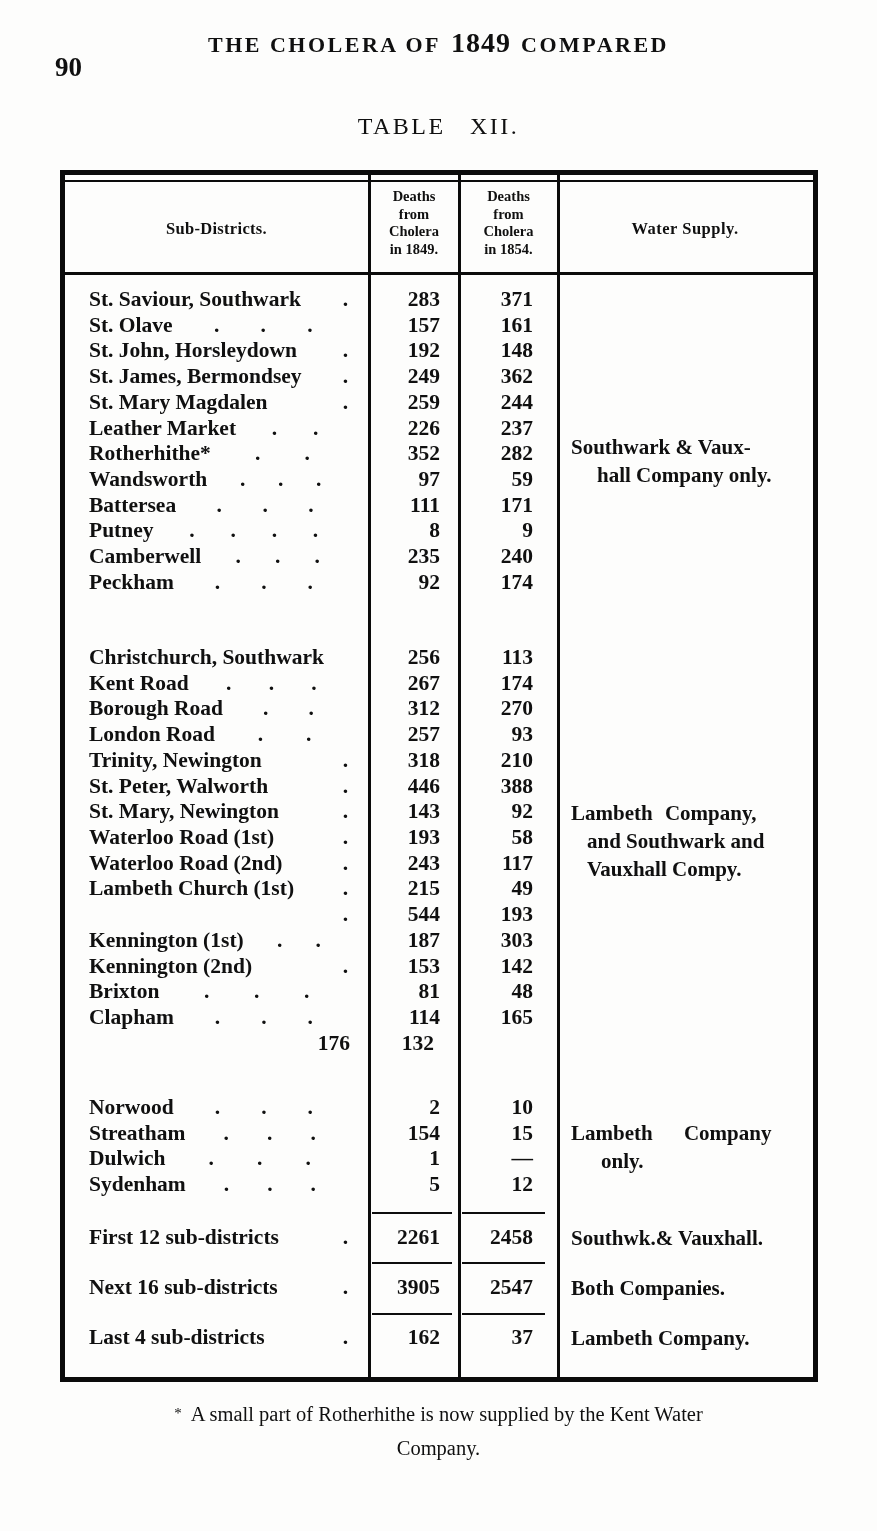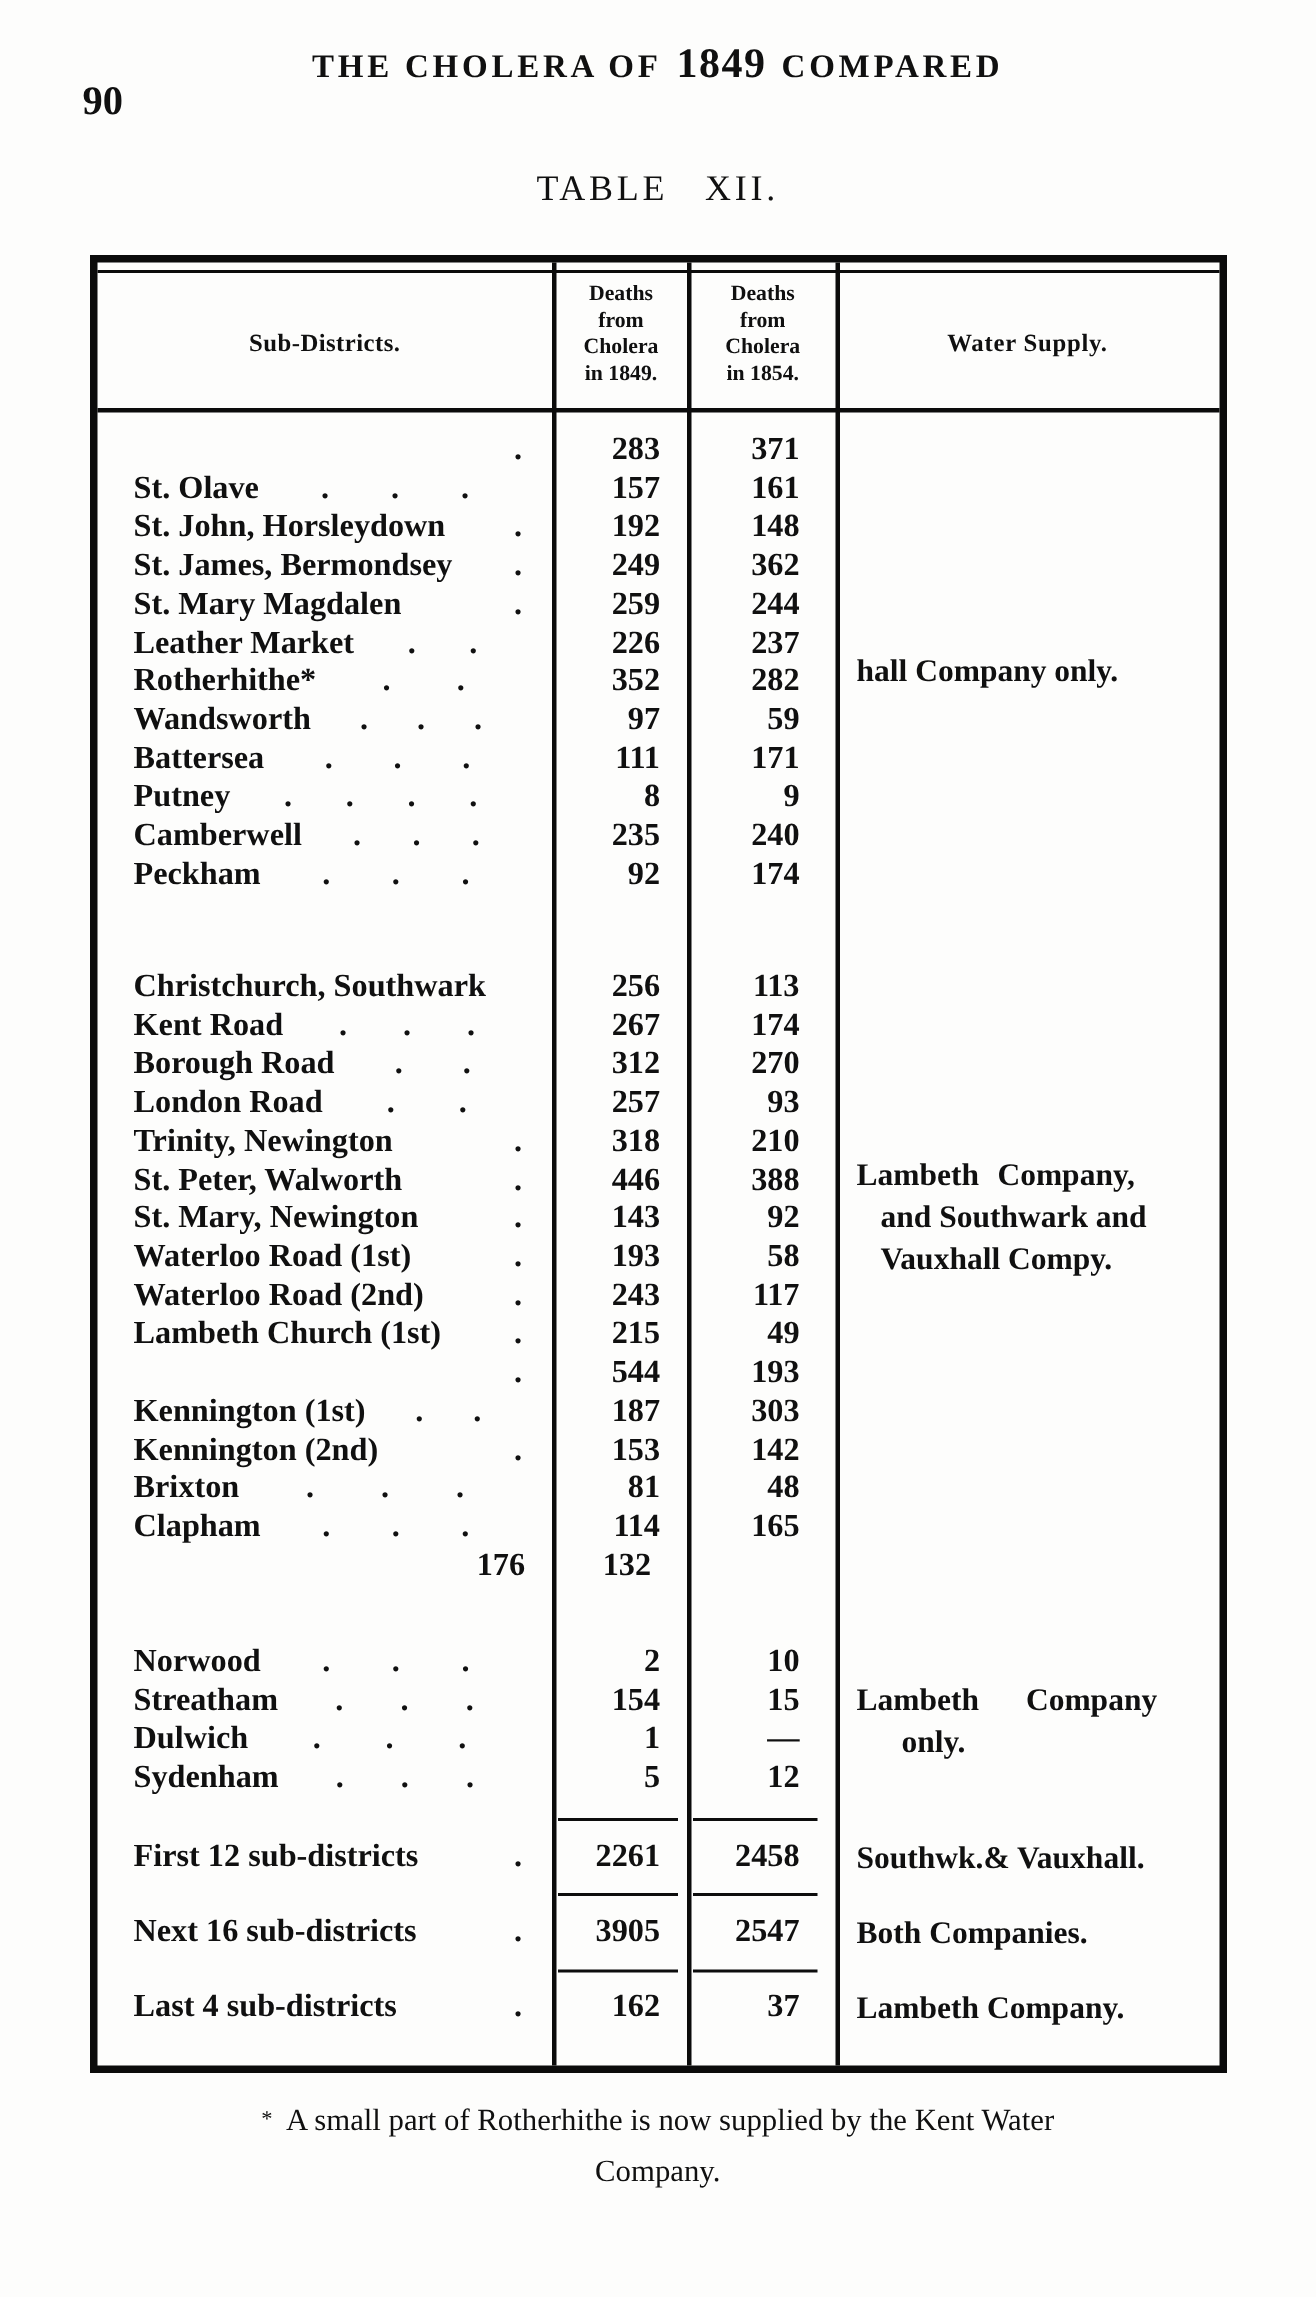--- a/index.html
+++ b/index.html
@@ -44,21 +44,21 @@
   .dot{font-weight:700;}
   .cnum{text-align:right;font-size:21.5px;font-weight:700;line-height:25.7px;box-sizing:border-box;}
   .n49{padding-right:18px;}
   .n54{padding-right:24px;}
 
   
   .ws{position:absolute;left:506px;font-size:21px;font-weight:700;line-height:28px;}
   .ws .ln{display:block;white-space:nowrap;}
   .ws0{top:258px;}
   .ws0 .ln:nth-child(2){padding-left:26px;}
-  .ws1{top:594px;}
+  .ws1{top:624px;}
   .ws1 .ln:nth-child(1){word-spacing:7px;}
   .ws1 .ln:nth-child(2){padding-left:16px;}
   .ws1 .ln:nth-child(3){padding-left:16px;}
   .ws2{top:944px;}
   .ws2 .ln:nth-child(1){word-spacing:26px;}
   .ws2 .ln:nth-child(2){padding-left:30px;}
 
   
   .sum{position:absolute;left:0;width:492px;height:26px;display:grid;
     grid-template-columns:303px 90px 99px;}
@@ -104,20 +104,21 @@
   <div class="hdr hdr-num hdr-1854">
       <span class="ln">Deaths</span>
       <span class="ln">from</span>
       <span class="ln">Cholera</span>
       <span class="ln">in 1854.</span>
     </div>
   <div class="hdr hdr-water">Water Supply.</div>
 
   <div class="grp g0">
       <div class="cname">
+        <span>St. Saviour, Southwark</span>
         <div class="cdots one">
           <span class="dot">.</span>
         </div>
       </div>
       <div class="cnum n49">283</div>
       <div class="cnum n54">371</div>
       <div class="cname">
         <span>St. Olave</span>
         <div class="cdots">
           <span class="dot">.</span>
@@ -387,20 +388,21 @@
           <span class="dot">.</span>
           <span class="dot">.</span>
           <span class="dot">.</span>
         </div>
       </div>
       <div class="cnum n49">5</div>
       <div class="cnum n54">12</div>
     </div>
 
   <div class="ws ws0">
+      <span class="ln">Southwark &amp; Vaux-</span>
       <span class="ln">hall Company only.</span>
     </div>
   <div class="ws ws1">
       <span class="ln">Lambeth Company,</span>
       <span class="ln">and Southwark and</span>
       <span class="ln">Vauxhall Compy.</span>
     </div>
   <div class="ws ws2">
       <span class="ln">Lambeth Company</span>
       <span class="ln">only.</span>

